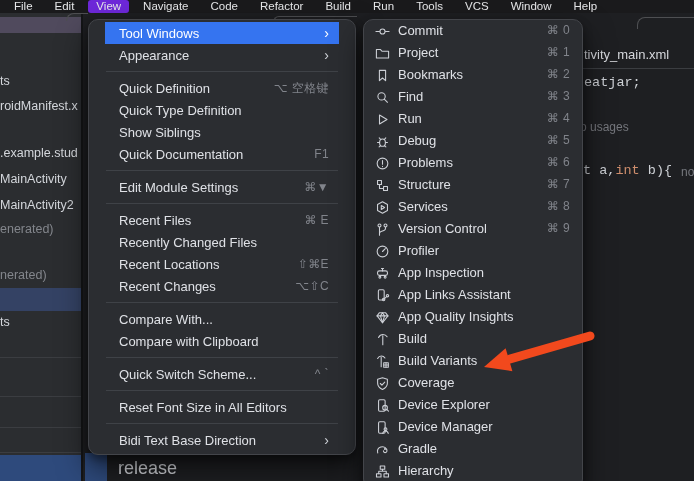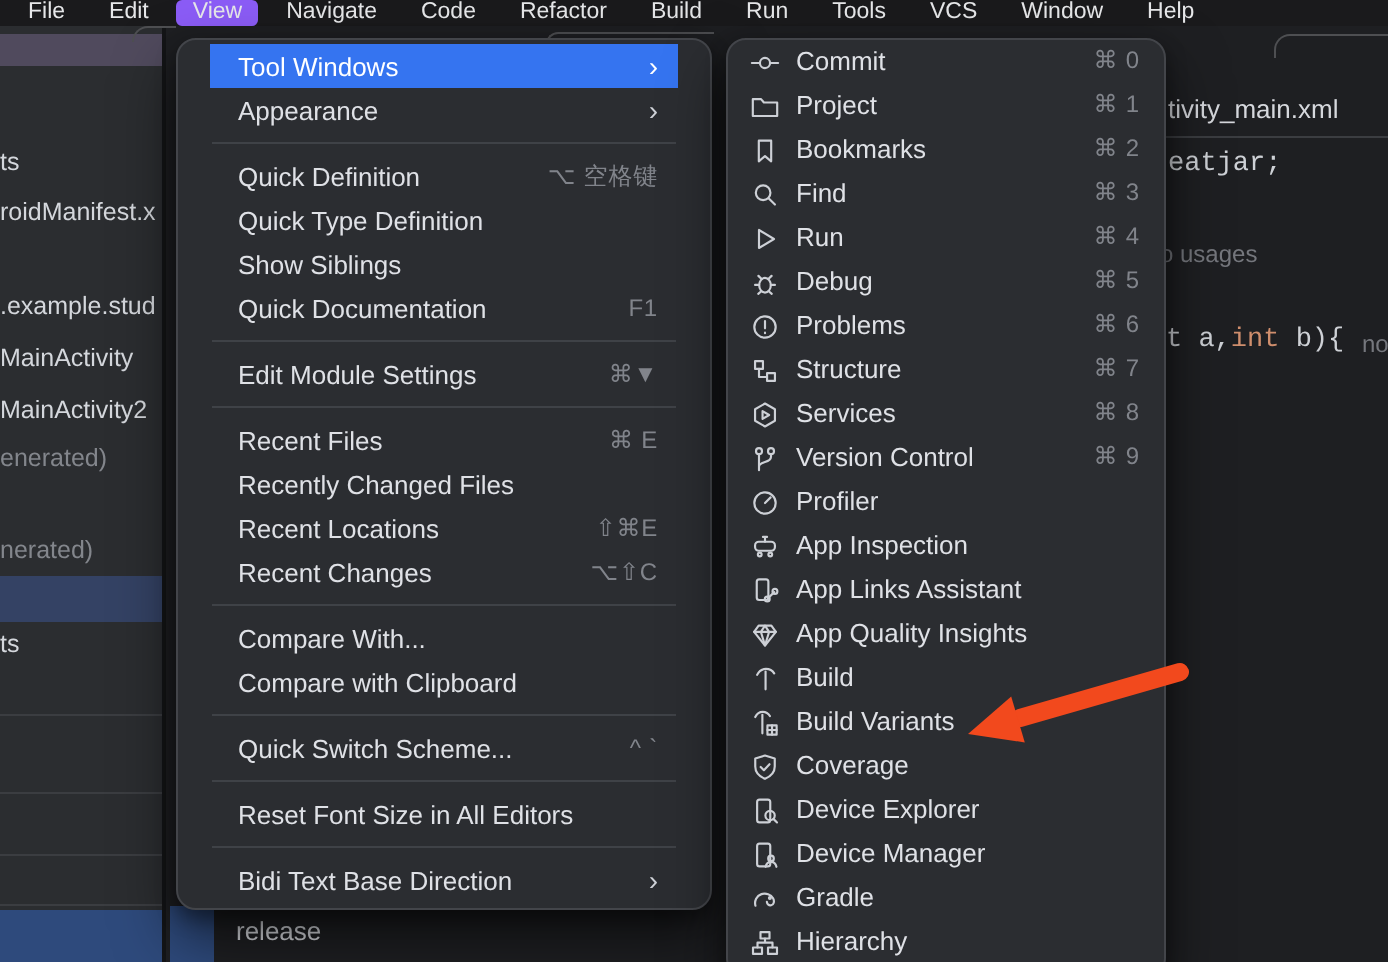--- a/index.html
+++ b/index.html
@@ -2,40 +2,40 @@
 <html><head>
 <meta charset="utf-8">
 <style>
   *{box-sizing:border-box;margin:0;padding:0}
   html,body{width:694px;height:481px}
   body{position:relative;overflow:hidden;background:#1e1f22;font-family:"Liberation Sans",sans-serif;-webkit-font-smoothing:antialiased}
 
   
   .menubar{position:absolute;top:0;left:0;right:0;height:13px;background:#1a1a1c;display:flex;align-items:center;gap:6px;padding-left:6px;z-index:6}
   .mb-item{color:#e6e7e9;font-size:11.5px;line-height:13px;padding:0 8px;white-space:nowrap}
-  .mb-item.active{background:#8b5cf6;border-radius:3px}
+  .mb-item.active{background:#6d28d9;border-radius:3px}
 
   
   .left-panel{position:absolute;left:0;top:13px;width:83px;bottom:0;background:#2b2d30;border-right:2px solid #141517;z-index:1}
   .accent-bar{position:absolute;left:0;top:4px;width:100%;height:16px;background:#504a5d}
   .tree-item{position:absolute;left:0;width:100%;color:#d4d7dc;font-size:12.5px;line-height:14px;white-space:nowrap;overflow:hidden}
   .tree-item.dim{color:#83868c}
   .tree-item.bold{font-weight:normal}
   .sel-row{position:absolute;left:0;width:100%;height:23px;background:#344264}
   .hline{position:absolute;left:0;width:100%;height:1px;background:#3b3d41}
   .bottom-bar{position:absolute;left:0;bottom:0;width:100%;height:26px;background:#2e4a7c}
 
   
   .editor-tab{position:absolute;left:584px;top:47px;font-size:13px;color:#d6d8dd;z-index:1;white-space:nowrap}
   .tab-underline{position:absolute;left:583px;top:68px;right:0;height:1px;background:#3b3d41;z-index:1}
   .code{position:absolute;font-family:Liberation Mono, monospace;font-size:13.5px;line-height:16px;color:#ced1d6;z-index:1;white-space:pre}
   .hint{position:absolute;font-size:12px;color:#75777d;z-index:1;white-space:nowrap}
   .kw{color:#cf8e6d}
   .variant-block{position:absolute;left:85px;top:453px;width:22px;height:28px;background:#2e4a7c;z-index:1}
-  .variant-label{position:absolute;left:118px;top:458px;font-size:13px;color:#d6d8dd;z-index:1}
+  .variant-label{position:absolute;left:118px;top:458px;font-size:18px;color:#d6d8dd;z-index:1}
   .corner{position:absolute;border-top:1px solid #4e4f52;border-left:1px solid #4e4f52;border-top-left-radius:8px;z-index:2}
 
   
   .popup{position:absolute;background:#2b2d31;border:1px solid #43454a;border-radius:10px;box-shadow:0 14px 30px rgba(0,0,0,.55),0 4px 10px rgba(0,0,0,.4);z-index:10;display:flex;flex-direction:column}
   .view-menu{left:88px;top:19px;width:268px;height:436px;padding:2px 16px 3px}
   .vrow{flex:0 0 22px;display:flex;align-items:center;padding:0 10px 0 14px;font-size:13px;color:#dfe1e6}
   .vrow .lbl{flex:1;white-space:nowrap}
   .vrow .sc{font-size:12px;color:#81848b;letter-spacing:.4px;white-space:nowrap}
   .vrow .chev{color:#cfd2d8;font-size:14px;line-height:14px;margin-left:8px}
   .vrow.hl{background:#3574f0}

